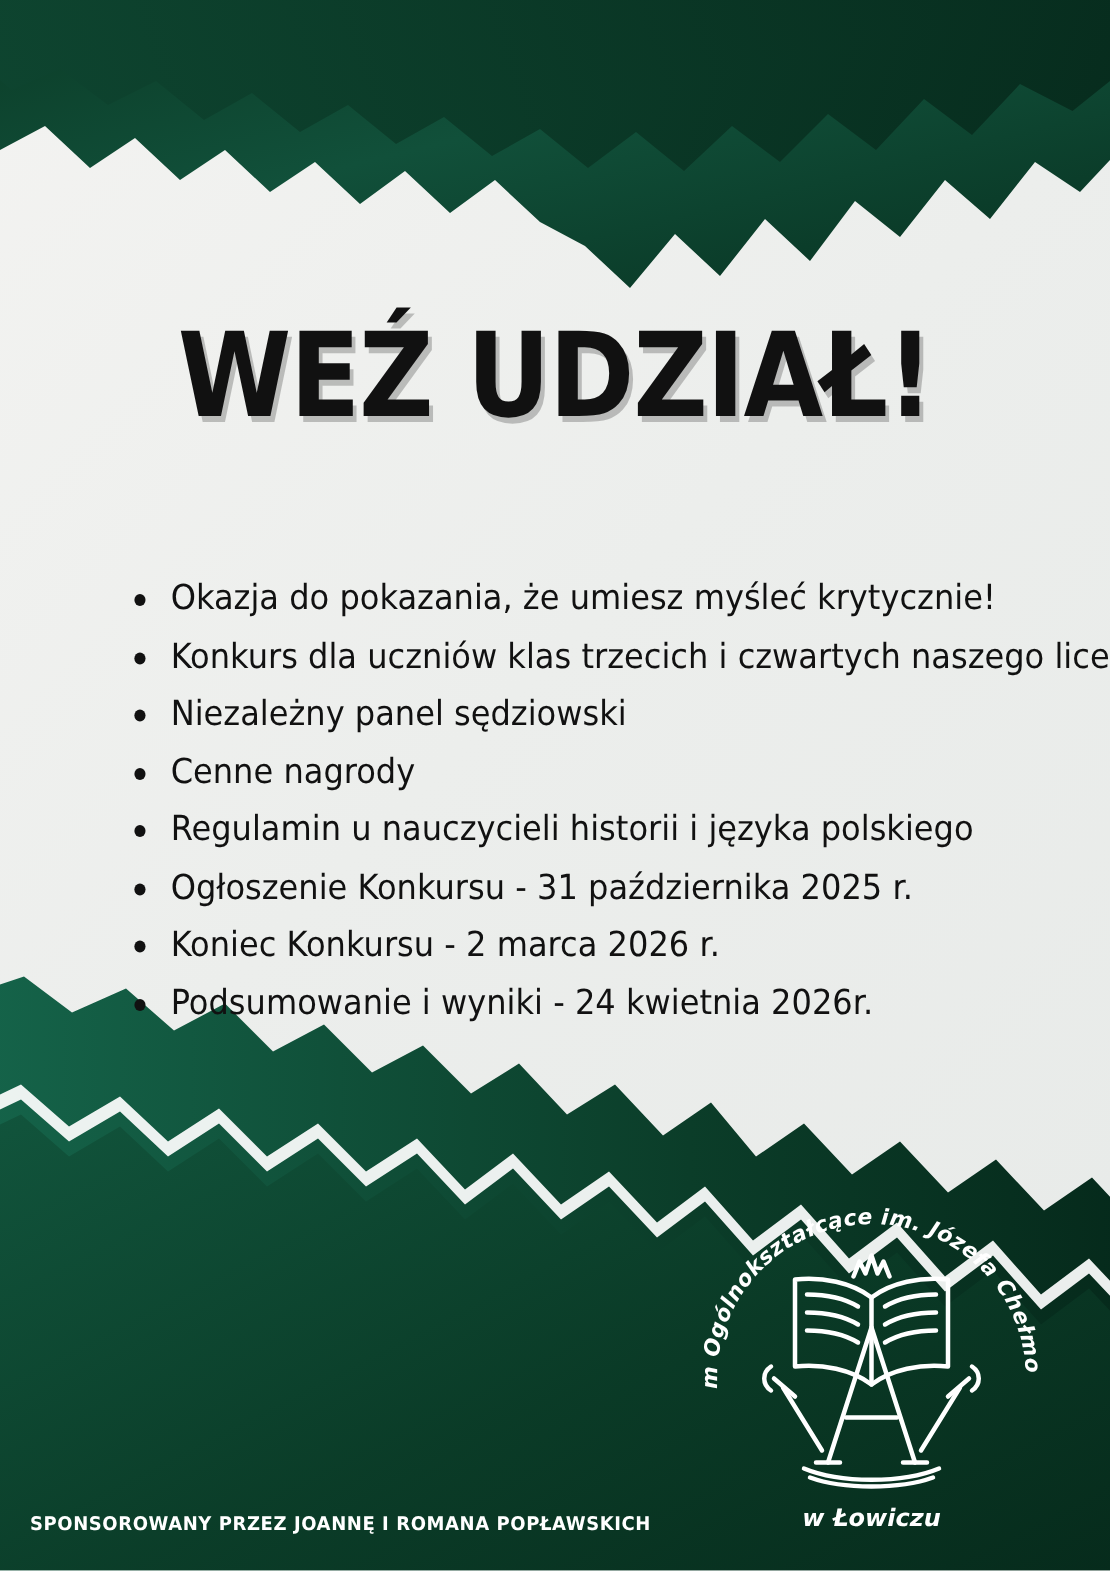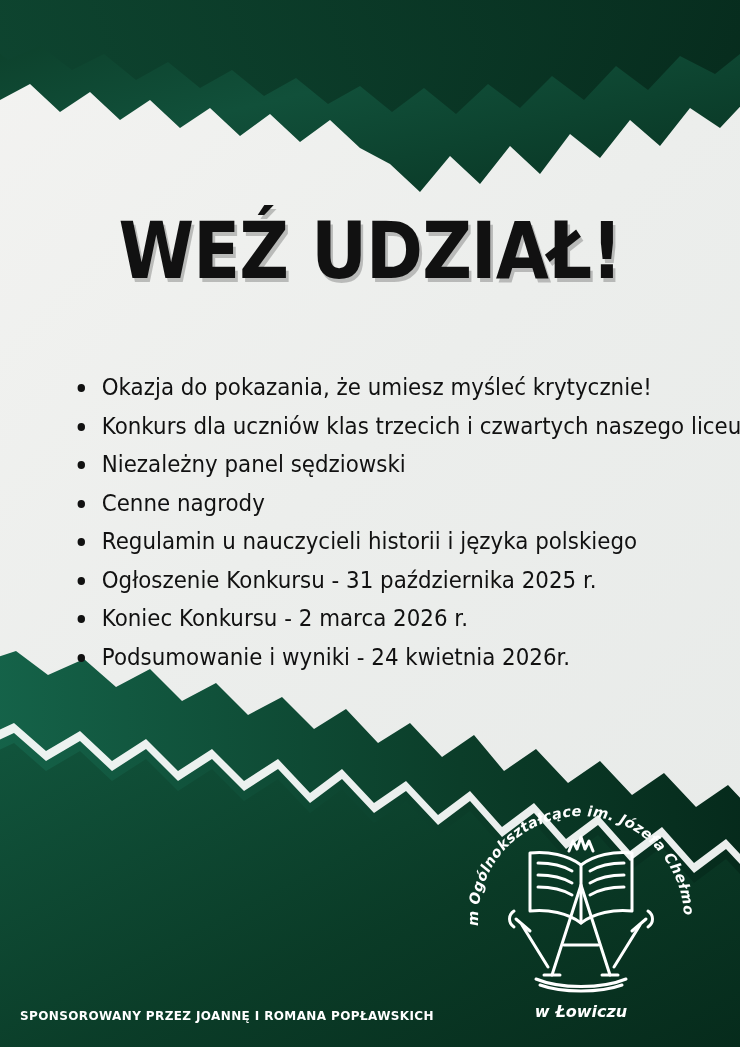--- a/index.html
+++ b/index.html
@@ -56,21 +56,21 @@
     transform: scaleX(0.88);
     text-shadow: 3px 4px 0 rgba(0,0,0,0.22);
   }
 
   
   .bullets {
     position: absolute;
     top: 372px;
     left: 72px;
     width: 630px;
-    margin: 0;
+    margin: 12px;
     padding: 0;
     list-style: none;
   }
   .bullets li {
     position: relative;
     padding-left: 32px;
     margin-bottom: 8px;
     font-family: "DejaVu Sans", sans-serif;
     font-size: 23px;
     line-height: 1.33;

